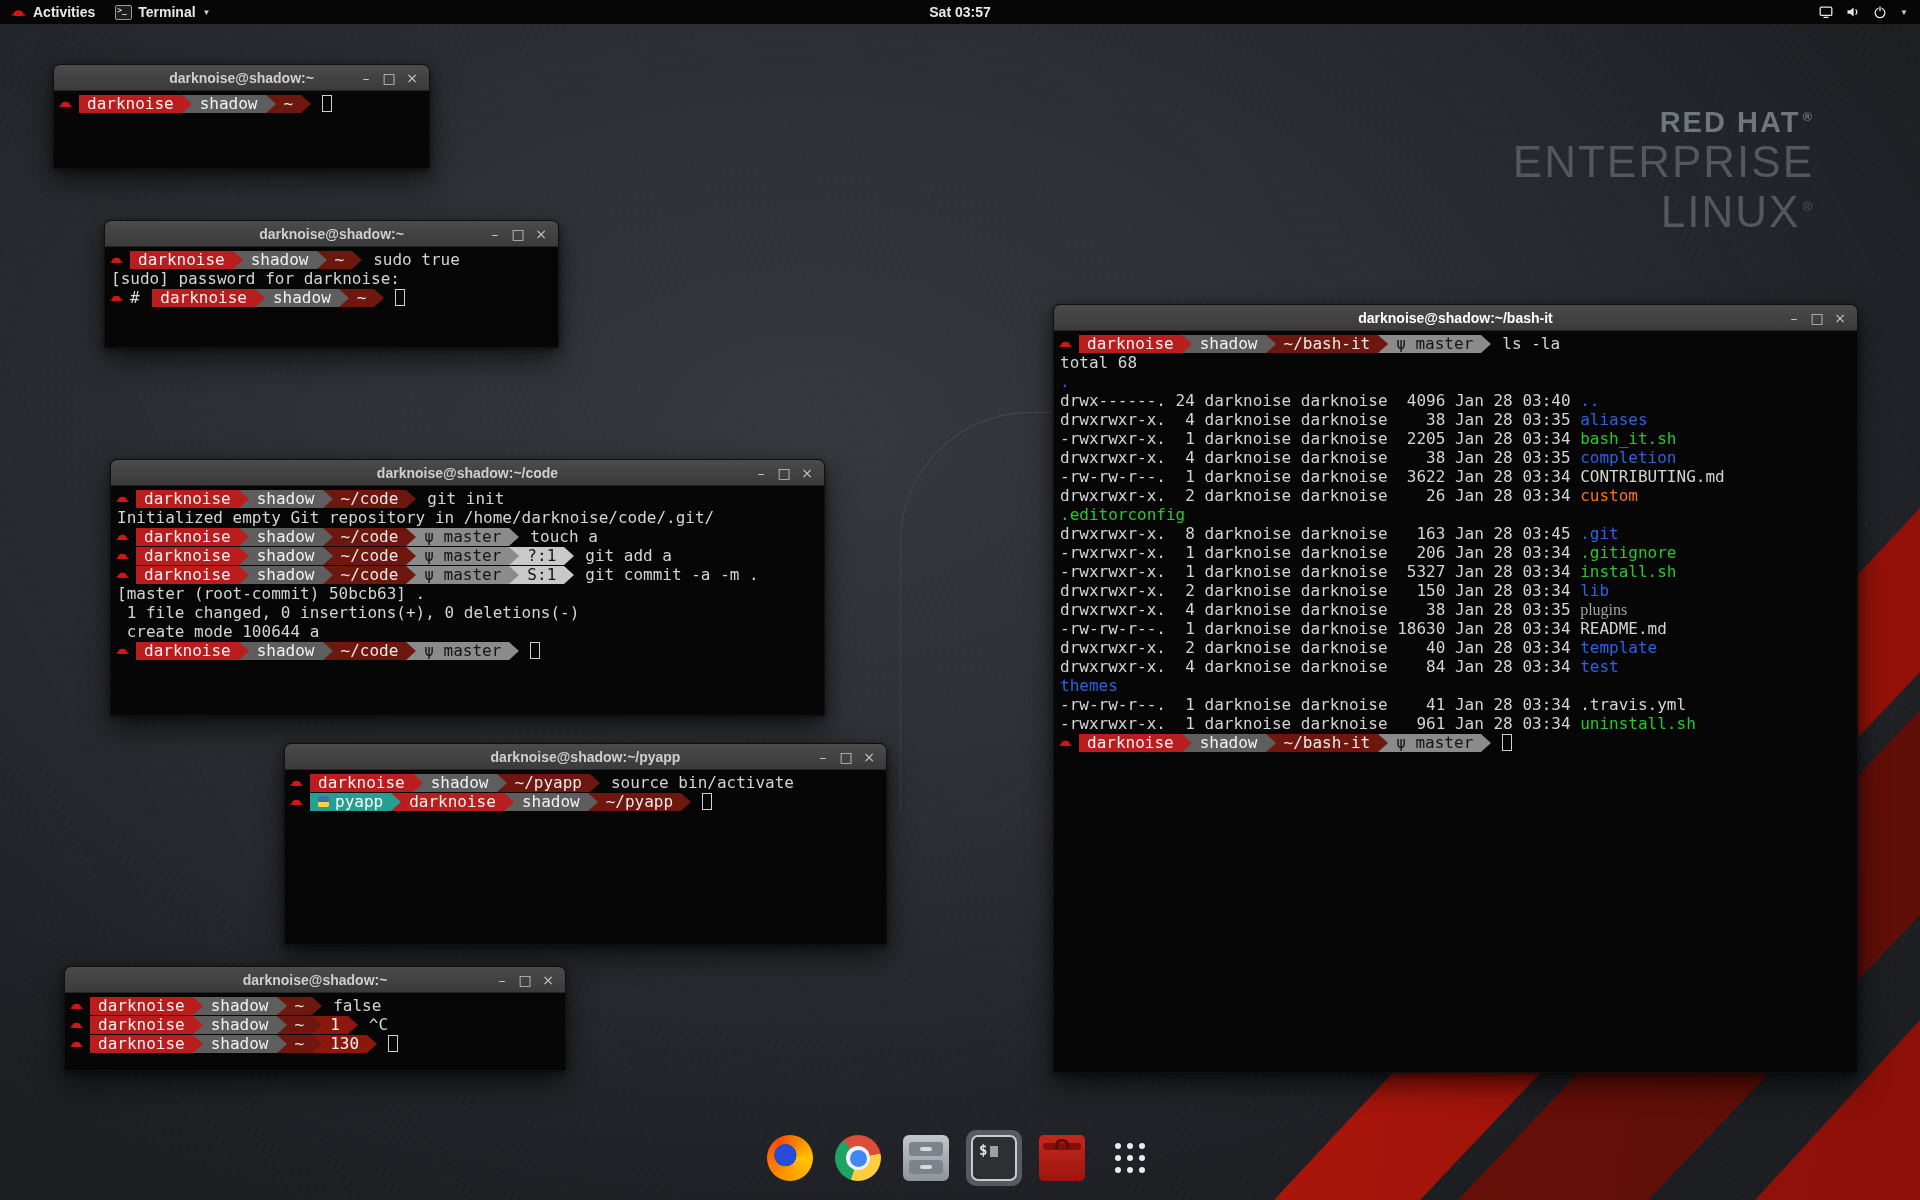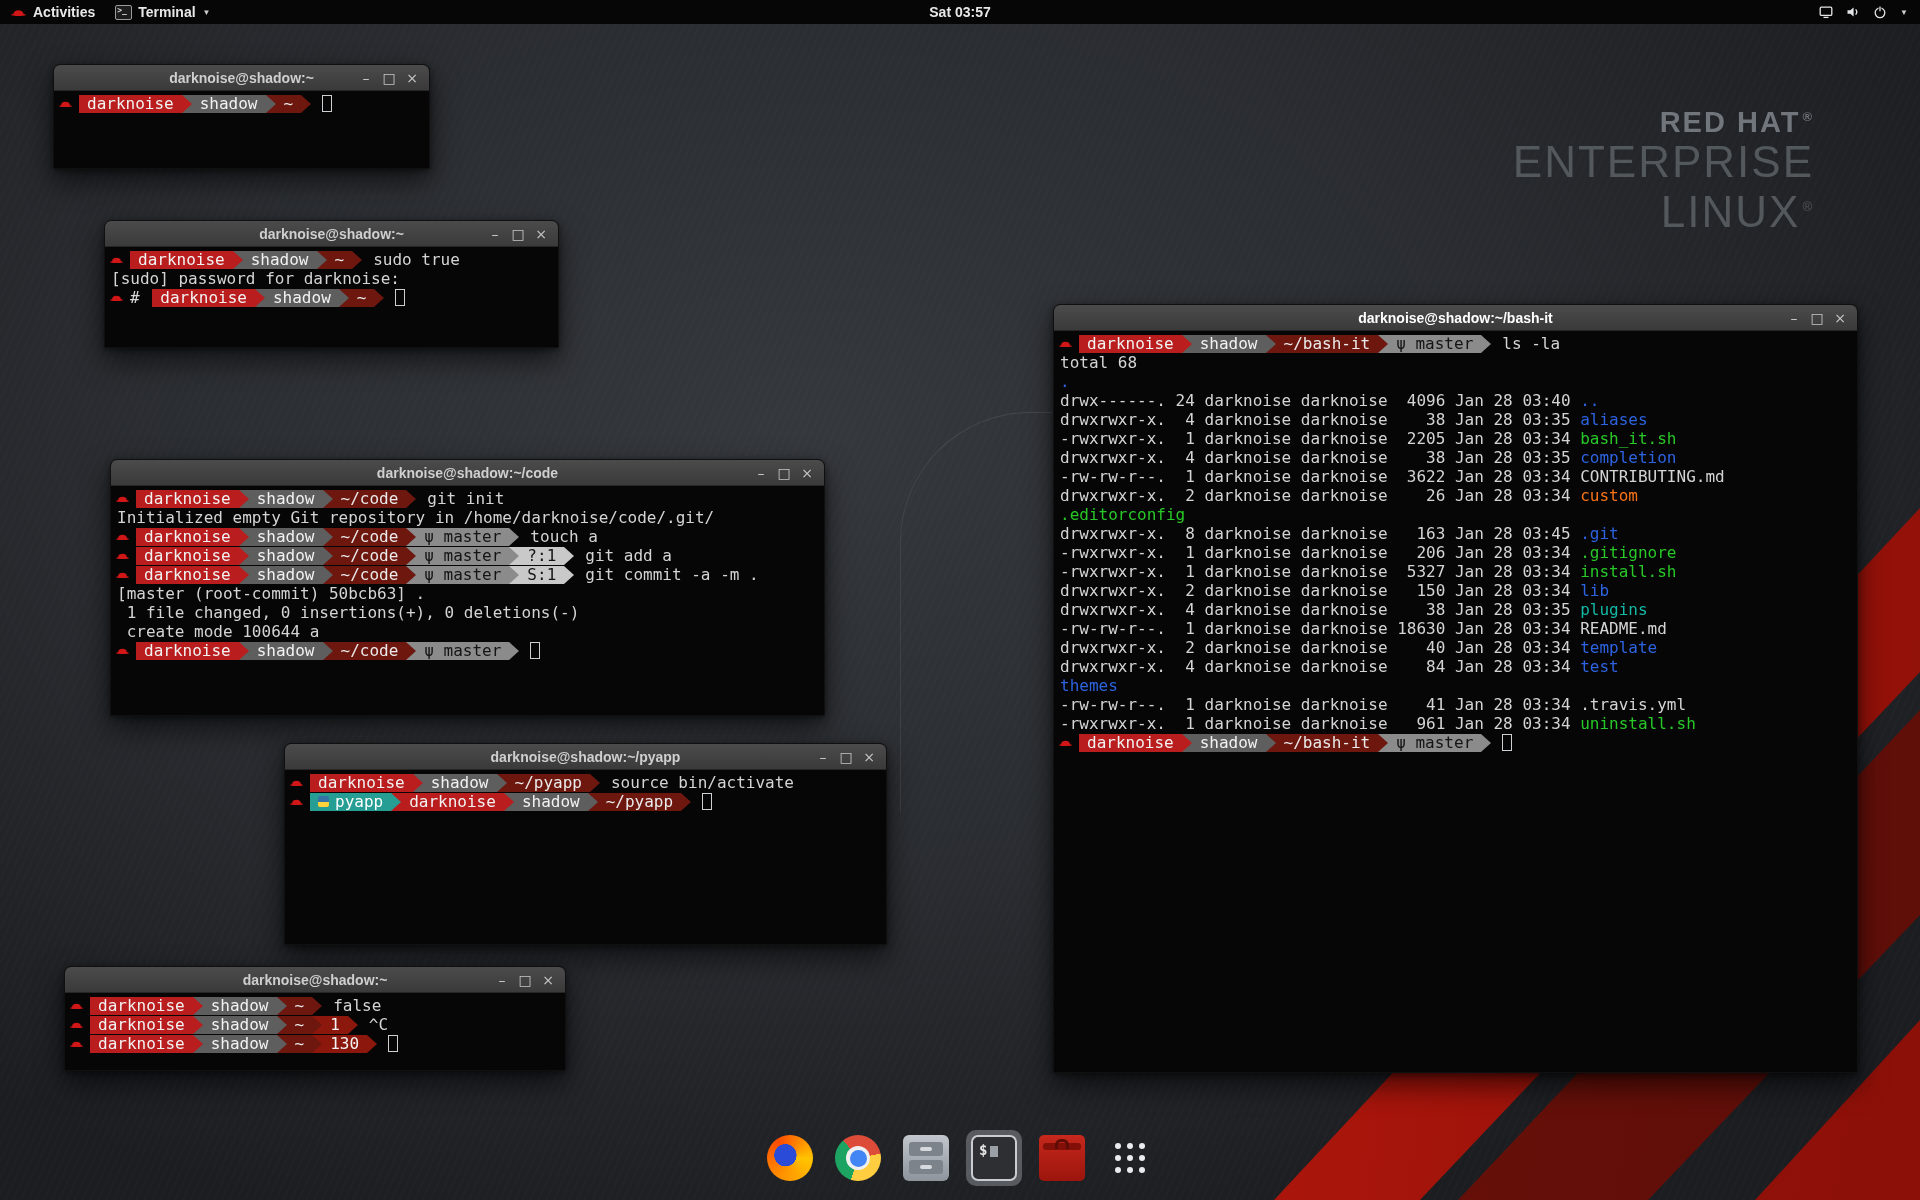--- a/index.html
+++ b/index.html
@@ -289,21 +289,21 @@
       <div class="tline out"><span>drwxrwxr-x.  4 darknoise darknoise    38 Jan 28 03:35 </span><span style="color: rgb(45, 99, 225);">aliases</span></div>
       <div class="tline out"><span>-rwxrwxr-x.  1 darknoise darknoise  2205 Jan 28 03:34 </span><span style="color: rgb(40, 200, 40);">bash_it.sh</span></div>
       <div class="tline out"><span>drwxrwxr-x.  4 darknoise darknoise    38 Jan 28 03:35 </span><span style="color: rgb(45, 99, 225);">completion</span></div>
       <div class="tline out"><span>-rw-rw-r--.  1 darknoise darknoise  3622 Jan 28 03:34 </span><span>CONTRIBUTING.md</span></div>
       <div class="tline out"><span>drwxrwxr-x.  2 darknoise darknoise    26 Jan 28 03:34 </span><span style="color: #f97316;">custom</span></div>
       <div class="tline out"><span style="color: rgb(40, 200, 40);">.editorconfig</span></div>
       <div class="tline out"><span>drwxrwxr-x.  8 darknoise darknoise   163 Jan 28 03:45 </span><span style="color: rgb(45, 99, 225);">.git</span></div>
       <div class="tline out"><span>-rwxrwxr-x.  1 darknoise darknoise   206 Jan 28 03:34 </span><span style="color: rgb(40, 200, 40);">.gitignore</span></div>
       <div class="tline out"><span>-rwxrwxr-x.  1 darknoise darknoise  5327 Jan 28 03:34 </span><span style="color: rgb(40, 200, 40);">install.sh</span></div>
       <div class="tline out"><span>drwxrwxr-x.  2 darknoise darknoise   150 Jan 28 03:34 </span><span style="color: rgb(45, 99, 225);">lib</span></div>
-      <div class="tline out"><span>drwxrwxr-x.  4 darknoise darknoise    38 Jan 28 03:35 </span><span style="color: #14b8a6;">plugins</span></div>
+      <div class="tline out"><span>drwxrwxr-x.  4 darknoise darknoise    38 Jan 28 03:35 </span><span style="color: #a3a3a3; font-family: Liberation Serif, serif;">plugins</span></div>
       <div class="tline out"><span>-rw-rw-r--.  1 darknoise darknoise 18630 Jan 28 03:34 </span><span>README.md</span></div>
       <div class="tline out"><span>drwxrwxr-x.  2 darknoise darknoise    40 Jan 28 03:34 </span><span style="color: rgb(45, 99, 225);">template</span></div>
       <div class="tline out"><span>drwxrwxr-x.  4 darknoise darknoise    84 Jan 28 03:34 </span><span style="color: rgb(45, 99, 225);">test</span></div>
       <div class="tline out"><span style="color: rgb(45, 99, 225);">themes</span></div>
       <div class="tline out"><span>-rw-rw-r--.  1 darknoise darknoise    41 Jan 28 03:34 </span><span>.travis.yml</span></div>
       <div class="tline out"><span>-rwxrwxr-x.  1 darknoise darknoise   961 Jan 28 03:34 </span><span style="color: rgb(40, 200, 40);">uninstall.sh</span></div>
       <div class="tline"><span class="hat"><svg viewBox="0 0 20 14" width="15" height="11">
             <path d="M4.2 9 C4.2 3.4 15.8 3.4 15.8 9 L18.8 10.3 C18.8 12.3 1.2 12.3 1.2 10.3 Z" fill="#d01616"></path>
           </svg></span><span class="seg" style="background: rgb(185, 29, 29); color: rgb(242, 242, 242);"><span>darknoise</span></span><span class="sep" style="background: rgb(94, 94, 94);"><span class="tri" style="border-left-color: rgb(185, 29, 29);"></span></span><span class="seg" style="background: rgb(94, 94, 94); color: rgb(242, 242, 242);"><span>shadow</span></span><span class="sep" style="background: rgb(109, 23, 15);"><span class="tri" style="border-left-color: rgb(94, 94, 94);"></span></span><span class="seg" style="background: rgb(109, 23, 15); color: rgb(234, 234, 234);"><span>~/bash-it</span></span><span class="sep" style="background: rgb(139, 139, 139);"><span class="tri" style="border-left-color: rgb(109, 23, 15);"></span></span><span class="seg" style="background: rgb(139, 139, 139); color: rgb(20, 20, 20);"><span>ψ master</span></span><span class="sep" style="background: transparent;"><span class="tri" style="border-left-color: rgb(139, 139, 139);"></span></span><span class="cursor"></span></div>
     </div>

